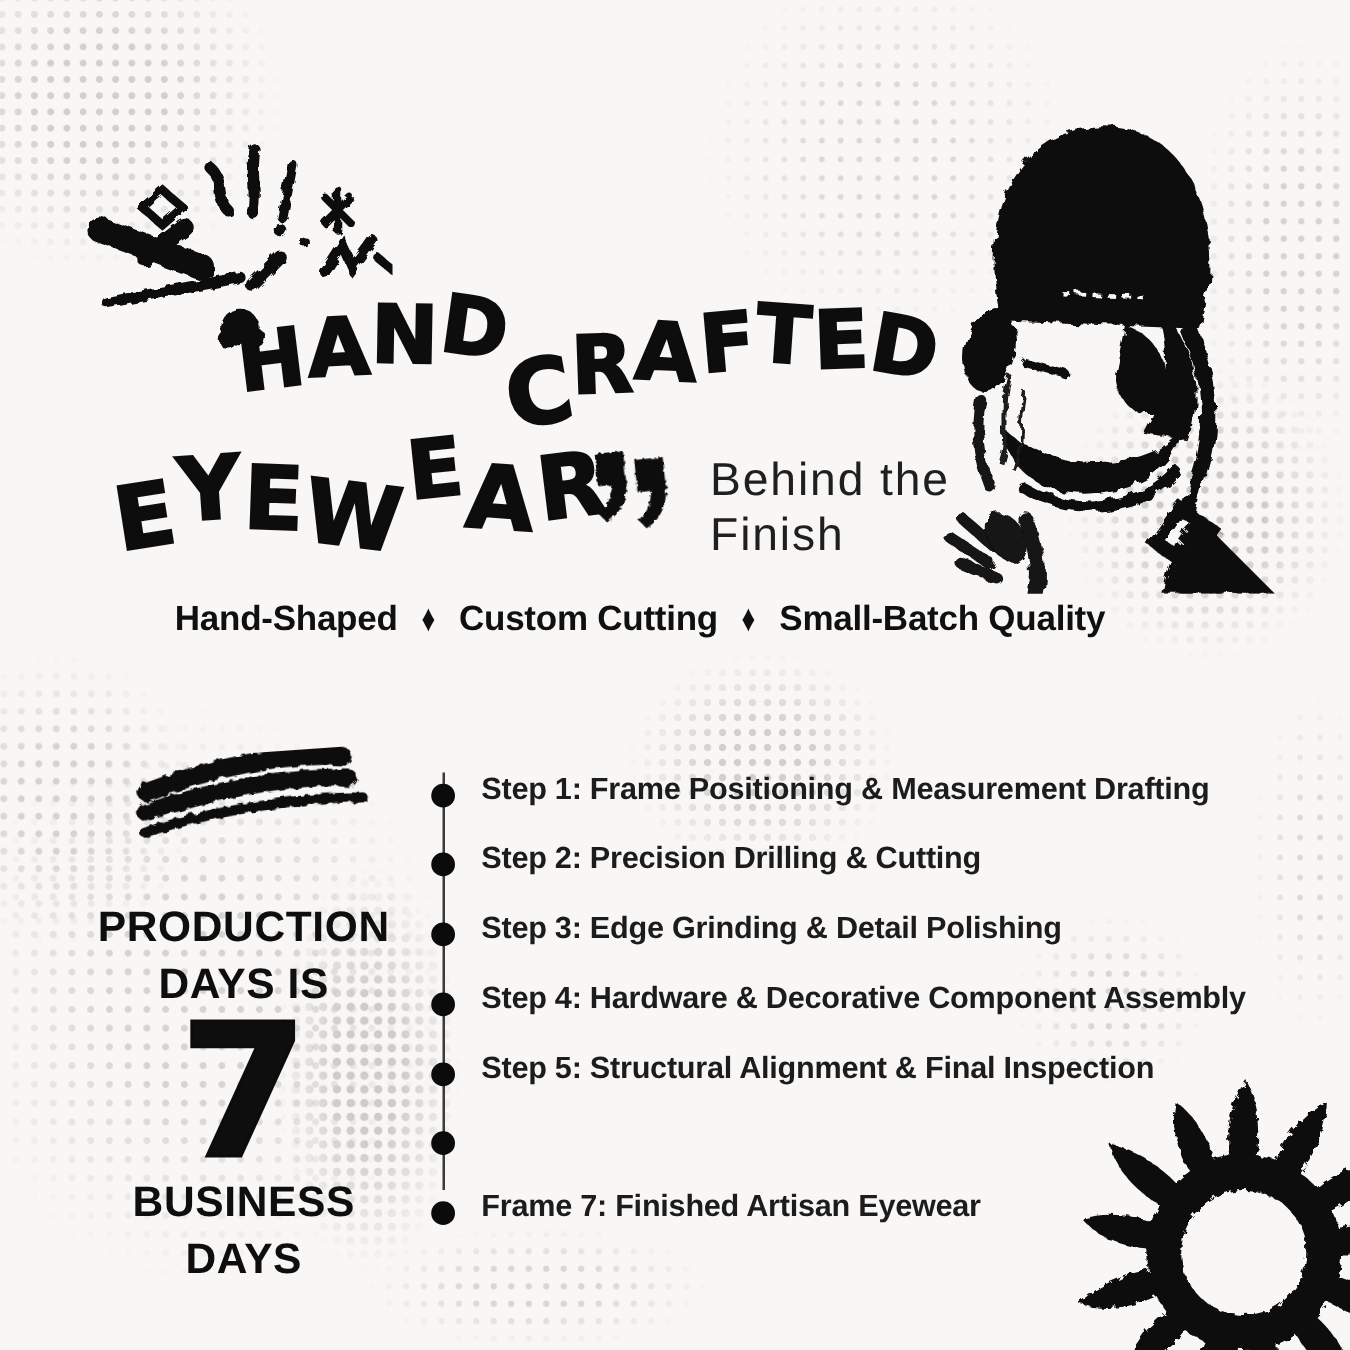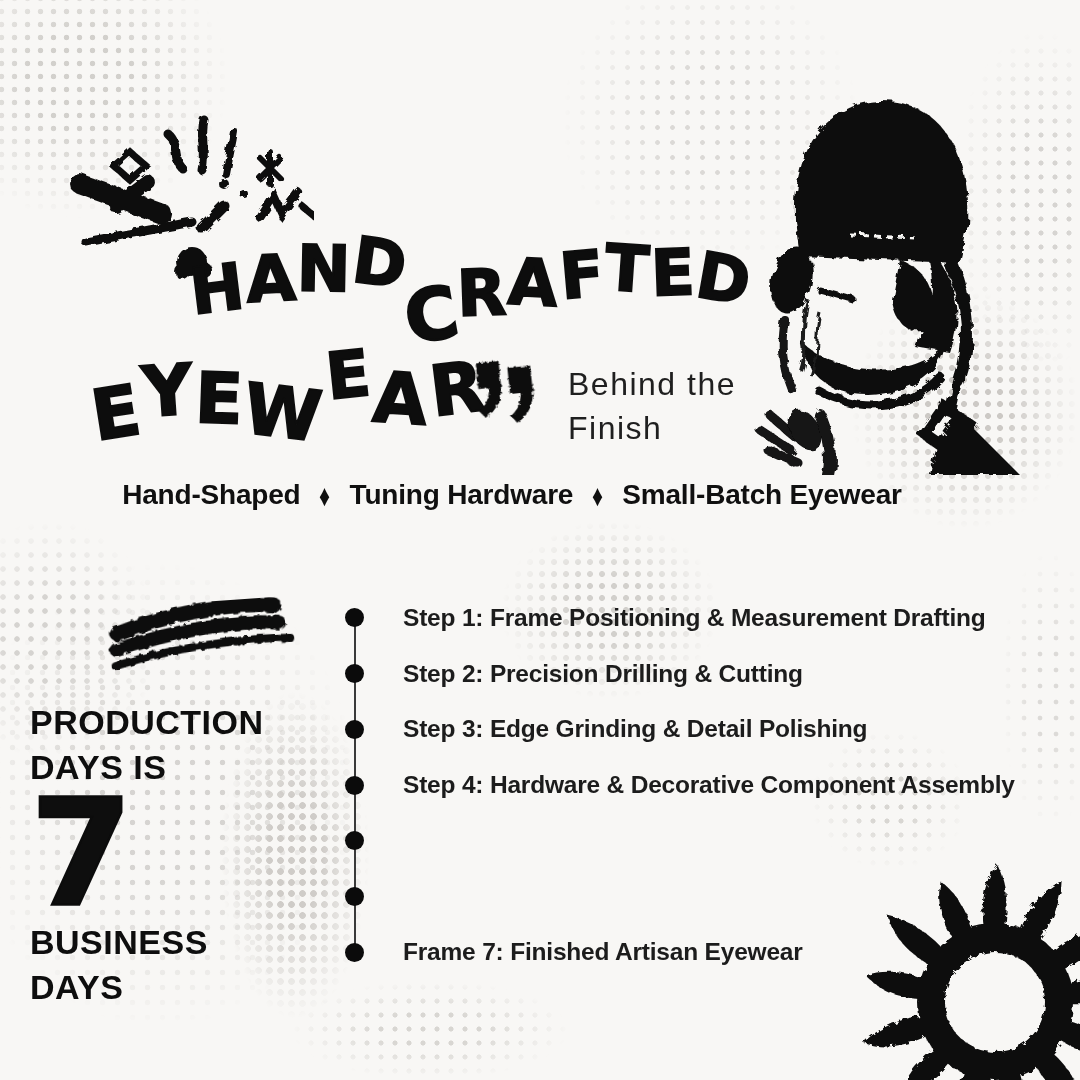--- a/index.html
+++ b/index.html
@@ -56,56 +56,56 @@
   .t2 span:nth-child(1){transform:translateY(30px) rotate(-9deg);}
   .t2 span:nth-child(2){transform:translateY(8px) rotate(-4deg);}
   .t2 span:nth-child(3){transform:translateY(16px) rotate(2deg);}
   .t2 span:nth-child(4){transform:translateY(30px) rotate(7deg);}
   .t2 span:nth-child(5){transform:translateY(-8px) rotate(-6deg) scale(.92);}
   .t2 span:nth-child(6){transform:translateY(16px) rotate(4deg);}
   .t2 span:nth-child(7){transform:translateY(6px) rotate(-7deg);}
 
   .subtitle{
     position:absolute;left:568px;top:362px;
-    font-size:32px;line-height:44px;font-weight:400;
+    font-size:37px;line-height:44px;font-weight:400;
     color:#1f1f1f;letter-spacing:1.5px;
   }
 
   
   .tagline{
     position:absolute;left:0;top:478px;width:1024px;
     display:flex;justify-content:center;align-items:center;gap:17px;
     font-weight:bold;font-size:28px;color:#101010;letter-spacing:-0.2px;
     white-space:nowrap;
   }
   .diamond{font-size:30px;display:inline-block;transform:scaleX(.72) translateY(1px);}
 
   
   .production{
-    position:absolute;left:30px;top:700px;width:330px;text-align:left;
+    position:absolute;left:30px;top:720px;width:330px;text-align:center;
     font-weight:bold;color:#0e0e0e;
   }
   .prod-line{font-size:34px;line-height:45px;letter-spacing:.5px;}
   .prod-num{
     font-family:"DejaVu Sans", sans-serif;
     font-size:148px;line-height:108px;font-weight:bold;
     -webkit-text-stroke:2.5px #0c0c0c;
     margin:10px 0 12px 0;
   }
 
   
   .steps{
     position:absolute;left:345px;top:590px;width:700px;height:390px;
     display:flex;flex-direction:column;
   }
   .rail{
     position:absolute;left:8.5px;top:28px;bottom:28px;width:2.5px;
     background:#3a3a3a;
   }
-  .step{flex:1;display:flex;align-items:center;gap:39px;position:relative;}
+  .step{flex:1;display:flex;align-items:flex-end;gap:21px;position:relative;}
   .bullet{
     width:19px;height:19px;border-radius:50%;background:#0b0b0b;
     flex:0 0 19px;position:relative;z-index:1;
   }
   .step-label{
     font-size:24.5px;font-weight:bold;color:#1c1c1c;letter-spacing:-0.2px;
     white-space:nowrap;
   }
 </style>
 </head>
@@ -201,23 +201,23 @@
 </svg>
 
 <div class="subtitle">
   <div>Behind the</div>
   <div>Finish</div>
 </div>
 
 <div class="tagline">
   <span>Hand-Shaped</span>
   <span class="diamond">♦</span>
-  <span>Tuning Hardware</span>
+  <span>Custom Cutting</span>
   <span class="diamond">♦</span>
-  <span>Small-Batch Eyewear</span>
+  <span>Small-Batch Quality</span>
 </div>
 
 <svg class="art" style="left:108px;top:596px" width="190" height="84" viewBox="0 0 190 84">
   <defs>
     <filter id="gr4">
         <feTurbulence type="fractalNoise" baseFrequency="0.15" numOctaves="2" result="n"></feTurbulence>
     <feDisplacementMap in="SourceGraphic" in2="n" scale="5"></feDisplacementMap>
       </filter>
   </defs>
   <g filter="url(#gr4)" stroke="#101010" stroke-linecap="round" fill="none" transform="rotate(-4 95 42)">
@@ -248,20 +248,21 @@
   <div class="step">
     <div class="bullet"></div>
     <div class="step-label">Step 3: Edge Grinding &amp; Detail Polishing</div>
   </div>
   <div class="step">
     <div class="bullet"></div>
     <div class="step-label">Step 4: Hardware &amp; Decorative Component Assembly</div>
   </div>
   <div class="step">
     <div class="bullet"></div>
+    <div class="step-label">Step 5: Structural Alignment &amp; Final Inspection</div>
   </div>
   <div class="step">
     <div class="bullet"></div>
   </div>
   <div class="step">
     <div class="bullet"></div>
     <div class="step-label">Frame 7: Finished Artisan Eyewear</div>
   </div>
 </div>
 

